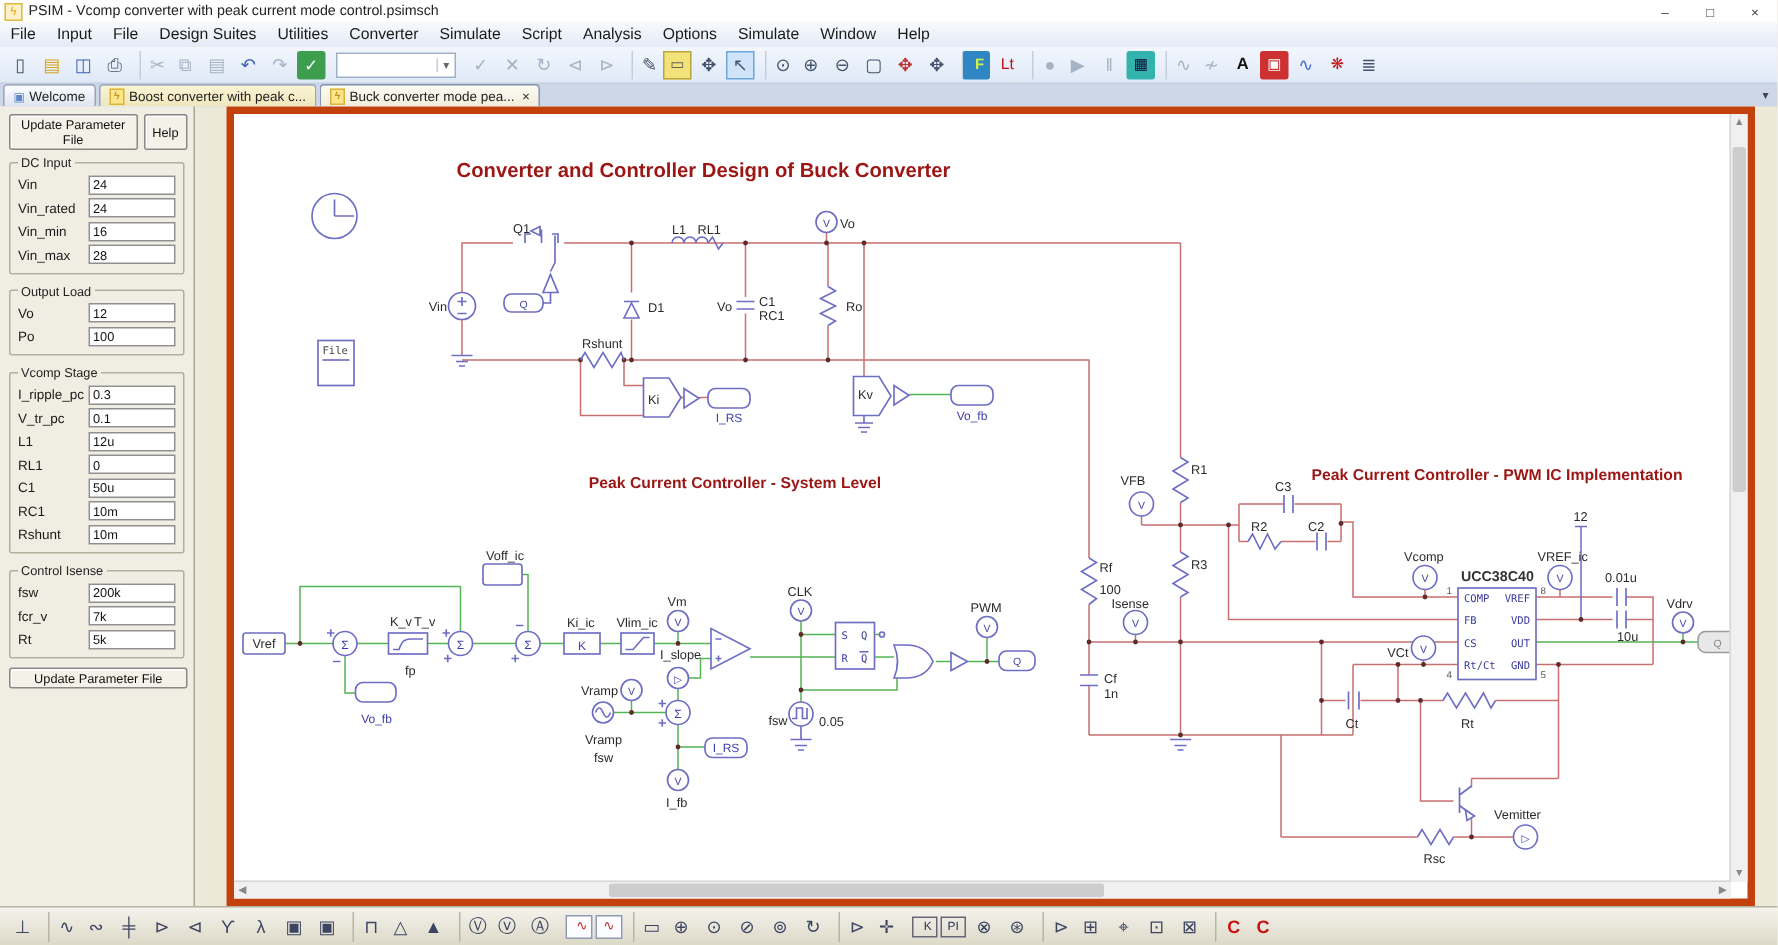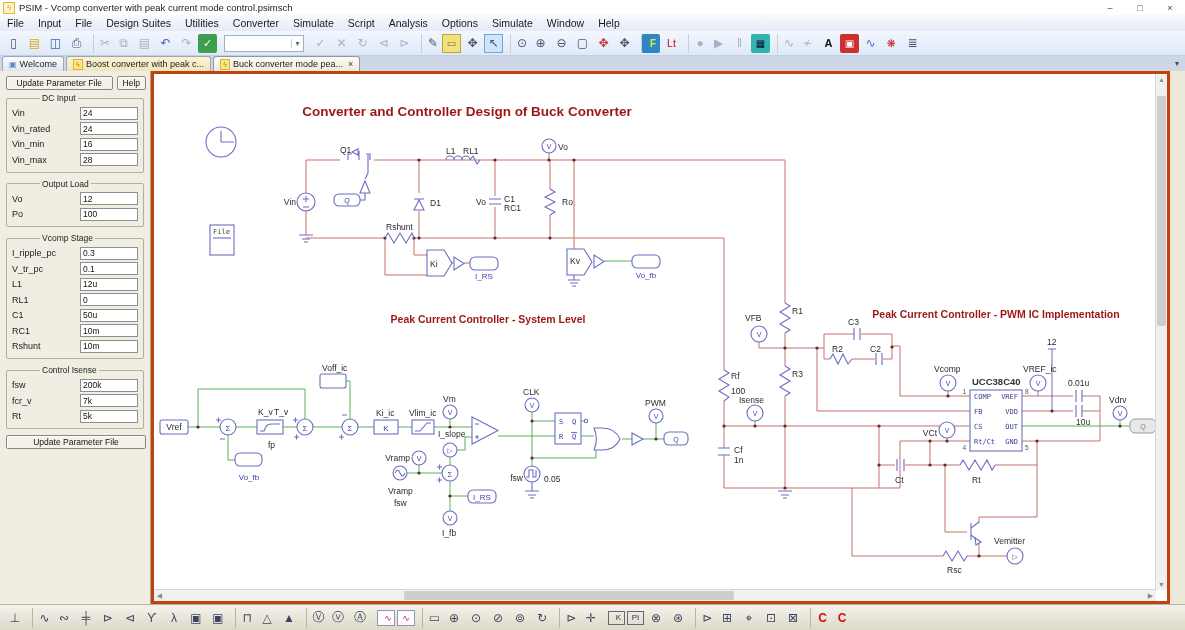--- a/index.html
+++ b/index.html
@@ -53,36 +53,36 @@
   .tab .ticon{margin-right:3px;font-size:8px;}
   .tab.file{background:linear-gradient(#fbf4d4,#efe6bd);}
   .tab.active{background:linear-gradient(#fdfcf2,#f1eddc);border-color:#8a97ac;}
   .tab .close{margin-left:5px;color:#333;font-size:9px;}
   .ticon.welcome{color:#5b86c9;}
   .ticon.psim{color:#b98207;background:#fce58a;border:1px solid #d9b33c;width:8px;height:9px;
     line-height:9px;text-align:center;font-size:7px;}
   .tab-overflow{margin-left:auto;margin-right:6px;font-size:8px;color:#445;align-self:center;}
 
   
-  .left-panel{position:absolute;left:0;top:71px;width:151px;height:533px;background:#f0eee2;
+  .left-panel{position:absolute;left:0;top:71px;width:130px;height:533px;background:#f0eee2;
     border-right:1px solid #a8a696;box-sizing:border-box;font-size:9px;color:#1a1a1a;overflow:hidden;}
   .lp-buttons{display:flex;margin:5px 4px 2px 6px;gap:4px;}
   .btn{font-size:8.5px;background:#f4f2e8;border:1px solid #888;border-radius:2px;
     box-shadow:inset 1px 1px 0 #fff;padding:1px 5px;color:#111;font-family:inherit;}
   .btn.wide{flex:1;}
   fieldset.group{border:1px solid #b2af9d;border-radius:2px;margin:3px 6px 6px 6px;padding:1px 5px 3px 5px;}
-  fieldset.group legend{font-size:8.5px;padding:0 2px;color:#222;margin-left:28px;}
+  fieldset.group legend{font-size:8.5px;padding:0 2px;color:#222;}
   .field{display:flex;align-items:center;justify-content:space-between;margin:2.5px 0;}
   .field label{color:#1a1a1a;}
   .pf{width:52px;height:11px;font-size:8.5px;border:1px solid #8f8f8f;background:#fff;
     padding:0 2px;font-family:inherit;color:#111;}
 
   
   .canvas{position:absolute;left:151px;top:71px;width:1019px;height:533px;background:#fff;
-    border:3px solid #c2410c;box-sizing:border-box;}
+    border:5px solid #c2410c;box-sizing:border-box;}
   .canvas svg{position:absolute;left:0;top:0;}
   .vscroll{position:absolute;right:0;top:0;width:11px;bottom:11px;background:#f0f0f0;border-left:1px solid #d6d6d6;}
   .vscroll .thumb{position:absolute;left:1px;right:1px;top:22px;height:230px;background:#cdcdcd;border-radius:2px;}
   .hscroll{position:absolute;left:0;bottom:0;height:11px;right:11px;background:#f0f0f0;border-top:1px solid #d6d6d6;}
   .hscroll .thumb{position:absolute;top:1px;bottom:1px;left:250px;width:330px;background:#cdcdcd;border-radius:2px;}
   .sarrow{position:absolute;font-size:7px;color:#888;width:11px;height:11px;text-align:center;line-height:11px;}
 
   
   .bottom-toolbar{position:absolute;left:0;top:604px;width:100%;height:26px;
     background:linear-gradient(#f4f3ec,#ddd9c8);border-top:1px solid #b6b3a2;

